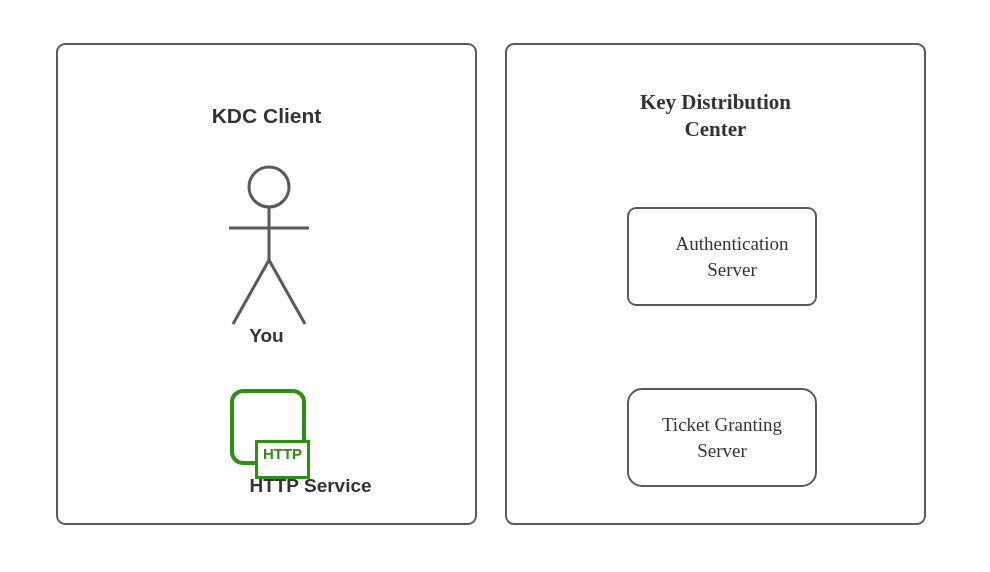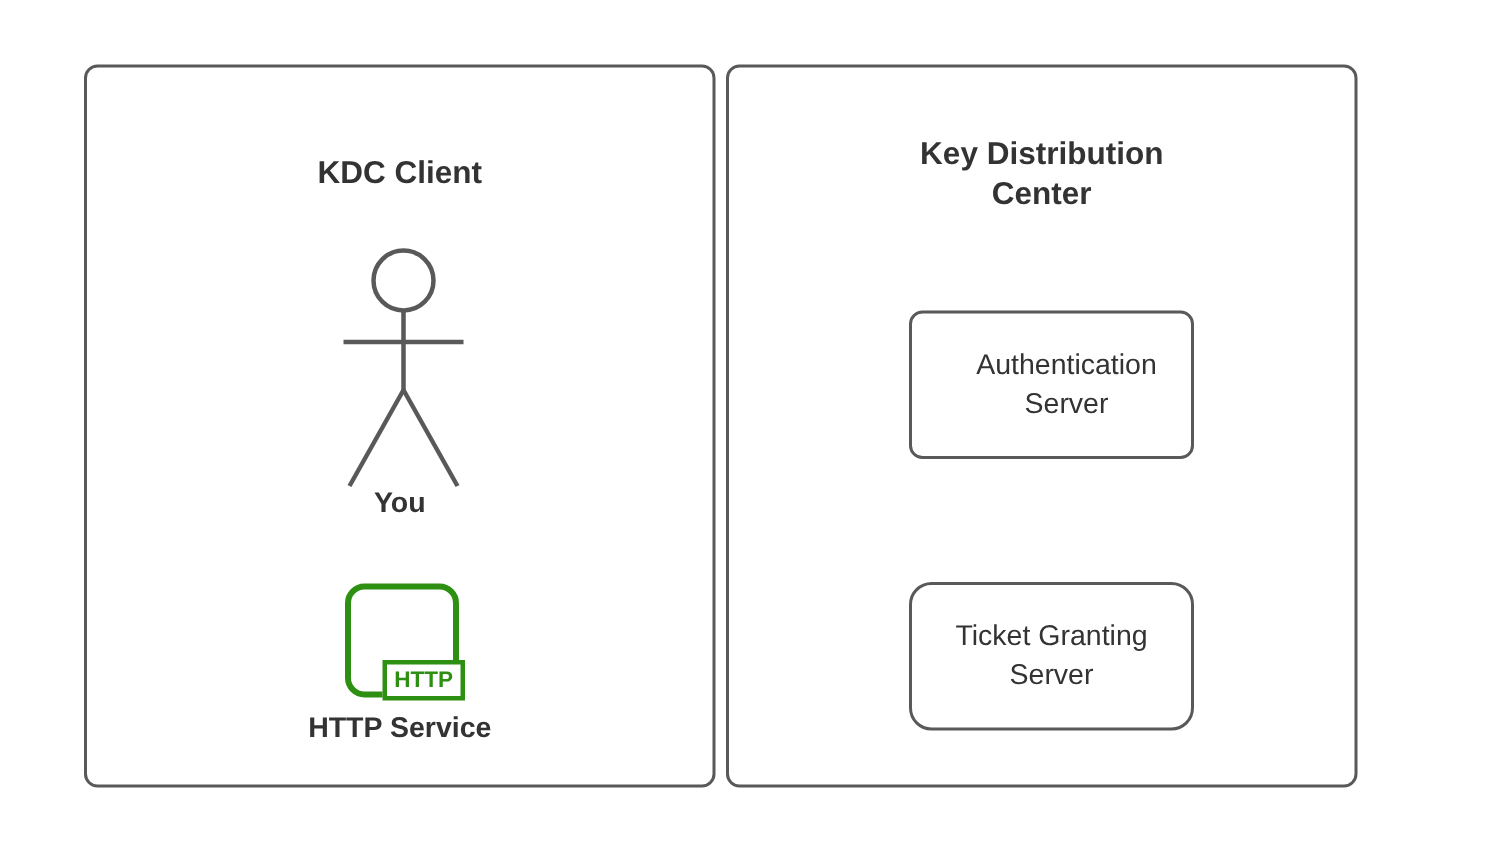--- a/index.html
+++ b/index.html
@@ -19,21 +19,21 @@
     position: absolute;
     top: 43px;
     width: 421px;
     height: 482px;
     border: 2px solid var(--stroke, #595959);
     border-radius: 9px;
     background: #ffffff;
     box-sizing: border-box;
   }
   #panel-client { left: 56px; }
-  #panel-kdc    { left: 484px; }
+  #panel-kdc    { left: 505px; font-family: Liberation Serif, serif; }
 
   .panel-title {
     position: absolute;
     top: 57px;
     left: 0;
     width: 100%;
     text-align: center;
     font-size: 21px;
     font-weight: bold;
     line-height: 27px;
@@ -58,39 +58,39 @@
   .diagram-label {
     position: absolute;
     left: 0;
     width: 100%;
     text-align: center;
     font-size: 19px;
     color: var(--text, #333333);
     font-weight: bold;
   }
   #actor-label   { top: 280px; }
-  #service-label { top: 430px; }
+  #service-label { top: 430px; padding-left: 44px; }
 
   .http-icon {
     position: absolute;
     left: 172px;
     top: 344px;
     width: 76px;
     height: 76px;
     border: 4px solid var(--green, #2e9013);
     border-radius: 13px;
     box-sizing: border-box;
     background: transparent;
   }
   .http-badge {
     position: absolute;
     left: 197px;
     top: 395px;
     width: 55px;
-    height: 27px;
+    height: 39px;
     background: #ffffff;
     border: 3px solid var(--green, #2e9013);
     box-sizing: border-box;
     color: var(--green, #2e9013);
     font-size: 15px;
     font-weight: bold;
     text-align: center;
     line-height: 21px;
   }
 

